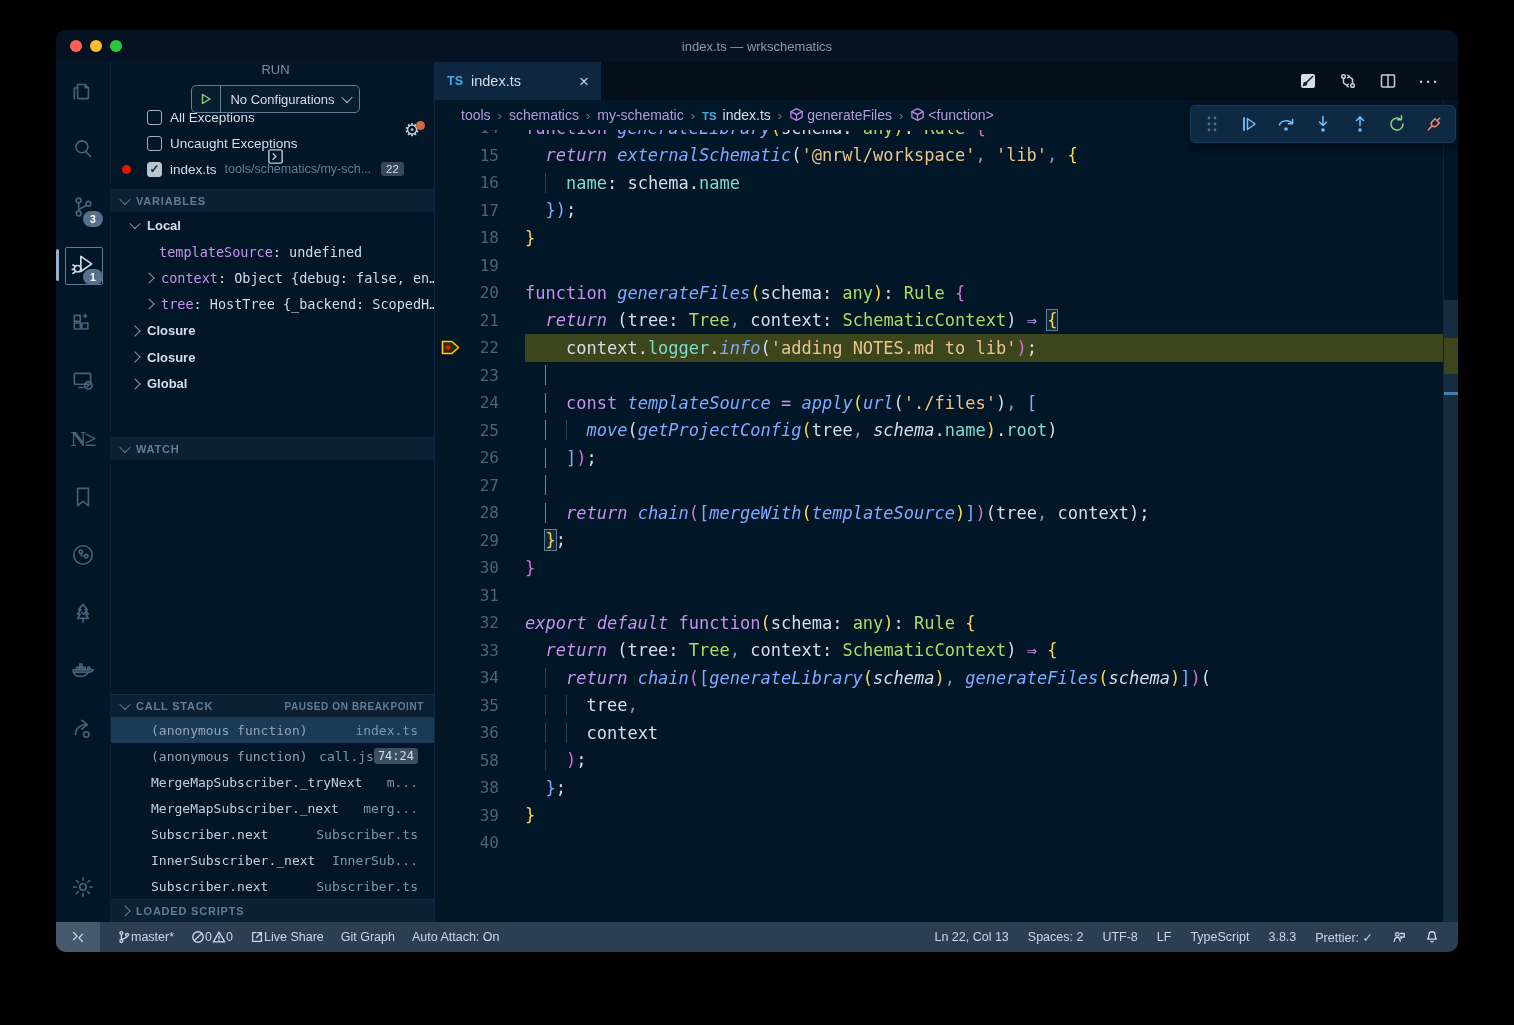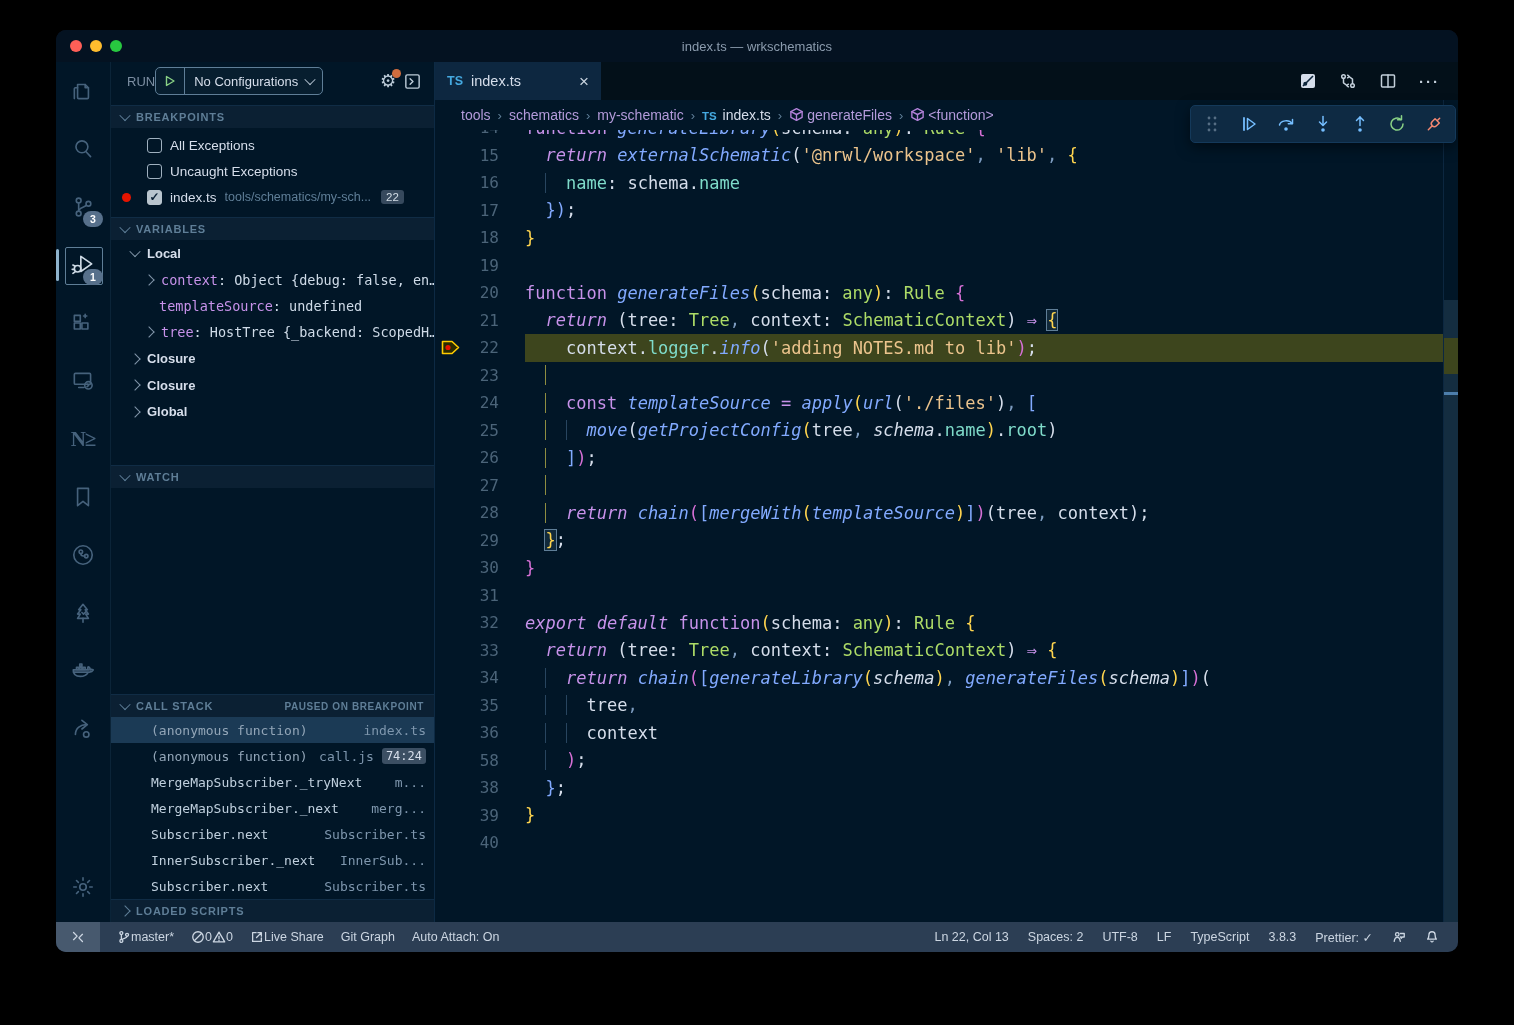--- a/index.html
+++ b/index.html
@@ -22,21 +22,21 @@
   .ab-item svg{width:26px;height:26px;}
   .ab-item.active{color:#cfdbe6;}
   .ab-box{position:absolute;left:9px;top:11px;width:36px;height:36px;border:1px solid #5f7e97;border-radius:2px;}
   .ab-activebar{position:absolute;left:0;top:13px;width:3px;height:32px;background:#8fb3cc;border-radius:2px;}
   .ab-badge{position:absolute;right:7px;bottom:9px;min-width:16px;height:16px;border-radius:9px;background:#57708b;
             color:#fff;font-size:10.5px;font-weight:bold;display:flex;align-items:center;justify-content:center;padding:0 2px;}
   .ab-gear{margin-top:auto;margin-bottom:6px;}
   .nx-ico{font-family:"Liberation Serif",serif;font-size:21px;font-weight:bold;color:#46627c;letter-spacing:-1px;}
   
   .sidebar{width:323px;background:#011627;border-right:1px solid #0d2a44;display:flex;flex-direction:column;flex-shrink:0;overflow:hidden;}
-  .run-toolbar{height:38px;display:flex;align-items:center;padding:0 10px 0 16px;flex-shrink:0;}
+  .run-toolbar{height:38px;display:flex;align-items:center;padding:0 10px 0 16px;gap:8px;flex-shrink:0;flex-direction:column;}
   .run-label{font-size:13px;color:#7c8ea2;}
   .config-pill{height:26px;border:1px solid #5f7e97;border-radius:5px;display:flex;align-items:center;flex:0 0 auto;background:rgba(95,126,151,.08);}
   .pill-play{width:28px;display:flex;align-items:center;justify-content:center;border-right:1px solid #5f7e97;height:100%;}
   .pill-label{font-size:13px;color:#d6deeb;padding:0 8px 0 9px;}
   .pill-chev{margin:0 8px 0 0;color:#aebdcb;}
   .rt-icon{color:#bccbd8;display:flex;align-items:center;justify-content:center;width:24px;height:24px;position:relative;}
   .gear-glyph{font-size:18px;line-height:1;}
   .gear-dot{position:absolute;top:0;right:-1px;width:9px;height:9px;border-radius:50%;background:#cf6d3f;}
   .sec-header{height:22px;display:flex;align-items:center;gap:7px;padding:0 10px;background:#0b2033;
               border-top:1px solid #102c45;color:#5f7e97;font-size:11px;font-weight:bold;letter-spacing:.8px;flex-shrink:0;}
@@ -55,21 +55,21 @@
   .badge{background:#36495d;color:#d3dde6;border-radius:3px;font-size:11.5px;padding:1px 5px;margin-left:2px;flex-shrink:0;}
   .var-rows{margin-top:7px0;flex-shrink:0;}
   .vrow{height:26.4px;display:flex;align-items:center;font-size:13.5px;white-space:nowrap;overflow:hidden;}
   .vrow .chev{color:#8296a9;margin-right:8px;}
   .vscope-label{font-weight:bold;color:#d6deeb;font-size:13px;}
   .vmono{font-family:"DejaVu Sans Mono",monospace;font-size:13.5px;}
   .vname{color:#c792ea;}
   .vval{color:#cfdbe8;}
   .watch-body{flex:1 1 auto;min-height:0;}
   .cs-rows{flex-shrink:0;}
-  .cs-row{height:26px;display:flex;align-items:center;padding:0 8px 0 40px;font-family:"DejaVu Sans Mono",monospace;font-size:13px;gap:8px;justify-content:flex-end;}
+  .cs-row{height:26px;display:flex;align-items:center;padding:0 16px 0 40px;font-family:"DejaVu Sans Mono",monospace;font-size:13px;gap:0;justify-content:flex-end;}
   .cs-row.selected{background:#1b3a55;}
   .cs-fn{color:#bfcfdd;white-space:nowrap;overflow:hidden;}
   .cs-fn.dim{color:#93a6b8;}
   .cs-file{margin-left:auto;color:#7e96ad;white-space:nowrap;flex-shrink:0;}
   .cs-badge{background:#3c4f63;color:#d6deeb;border-radius:3px;padding:1px 4px;font-size:12px;flex-shrink:0;}
   
   .editor{flex:1;position:relative;background:#011627;overflow:hidden;}
   .tabbar{position:absolute;top:0;left:0;right:0;height:38px;background:#031019;display:flex;align-items:stretch;}
   .tab{width:142px;background:#0d2740;display:flex;align-items:center;padding:0 12px;gap:8px;}
   .tab-ts{color:#45a9e0;font-weight:bold;font-size:12.5px;}
@@ -252,24 +252,20 @@
           <span class="gear-dot"></span>
         </div>
         <div class="rt-icon">
           <svg class="ic" viewBox="0 0 20 20" width="19" height="19">
                 <rect x="3" y="3" width="14" height="14" rx="1.5"></rect>
                 <path d="M7.5 7l3 3-3 3"></path>
               </svg>
         </div>
       </div>
 
-      <div class="sec-header" style="margin-top:5px">
-        <span class="chev down"></span>
-        <span>BREAKPOINTS</span>
-      </div>
       <div class="bp-rows">
         <div class="bp-row">
           <span class="cbx"></span>
           <span>All Exceptions</span>
         </div>
         <div class="bp-row">
           <span class="cbx"></span>
           <span>Uncaught Exceptions</span>
         </div>
         <div class="bp-row">
@@ -283,26 +279,26 @@
 
       <div class="sec-header" style="margin-top:7px">
         <span class="chev down"></span>
         <span>VARIABLES</span>
       </div>
       <div class="var-rows">
             <div class="vrow" style="padding-left: 20px;">
               <span class="chev down"></span>
               <span class="vscope-label">Local</span>
             </div>
+            <div class="vrow" style="padding-left: 48px;">
+              <span class="vmono"><span class="vname">templateSource</span><span class="vval">: undefined</span></span>
+            </div>
             <div class="vrow" style="padding-left: 34px;">
               <span class="chev right"></span>
               <span class="vmono"><span class="vname">context</span><span class="vval">: Object {debug: false, en…</span></span>
-            </div>
-            <div class="vrow" style="padding-left: 48px;">
-              <span class="vmono"><span class="vname">templateSource</span><span class="vval">: undefined</span></span>
             </div>
             <div class="vrow" style="padding-left: 34px;">
               <span class="chev right"></span>
               <span class="vmono"><span class="vname">tree</span><span class="vval">: HostTree {_backend: ScopedH…</span></span>
             </div>
             <div class="vrow" style="padding-left: 20px;">
               <span class="chev right"></span>
               <span class="vscope-label">Closure</span>
             </div>
             <div class="vrow" style="padding-left: 20px;">

